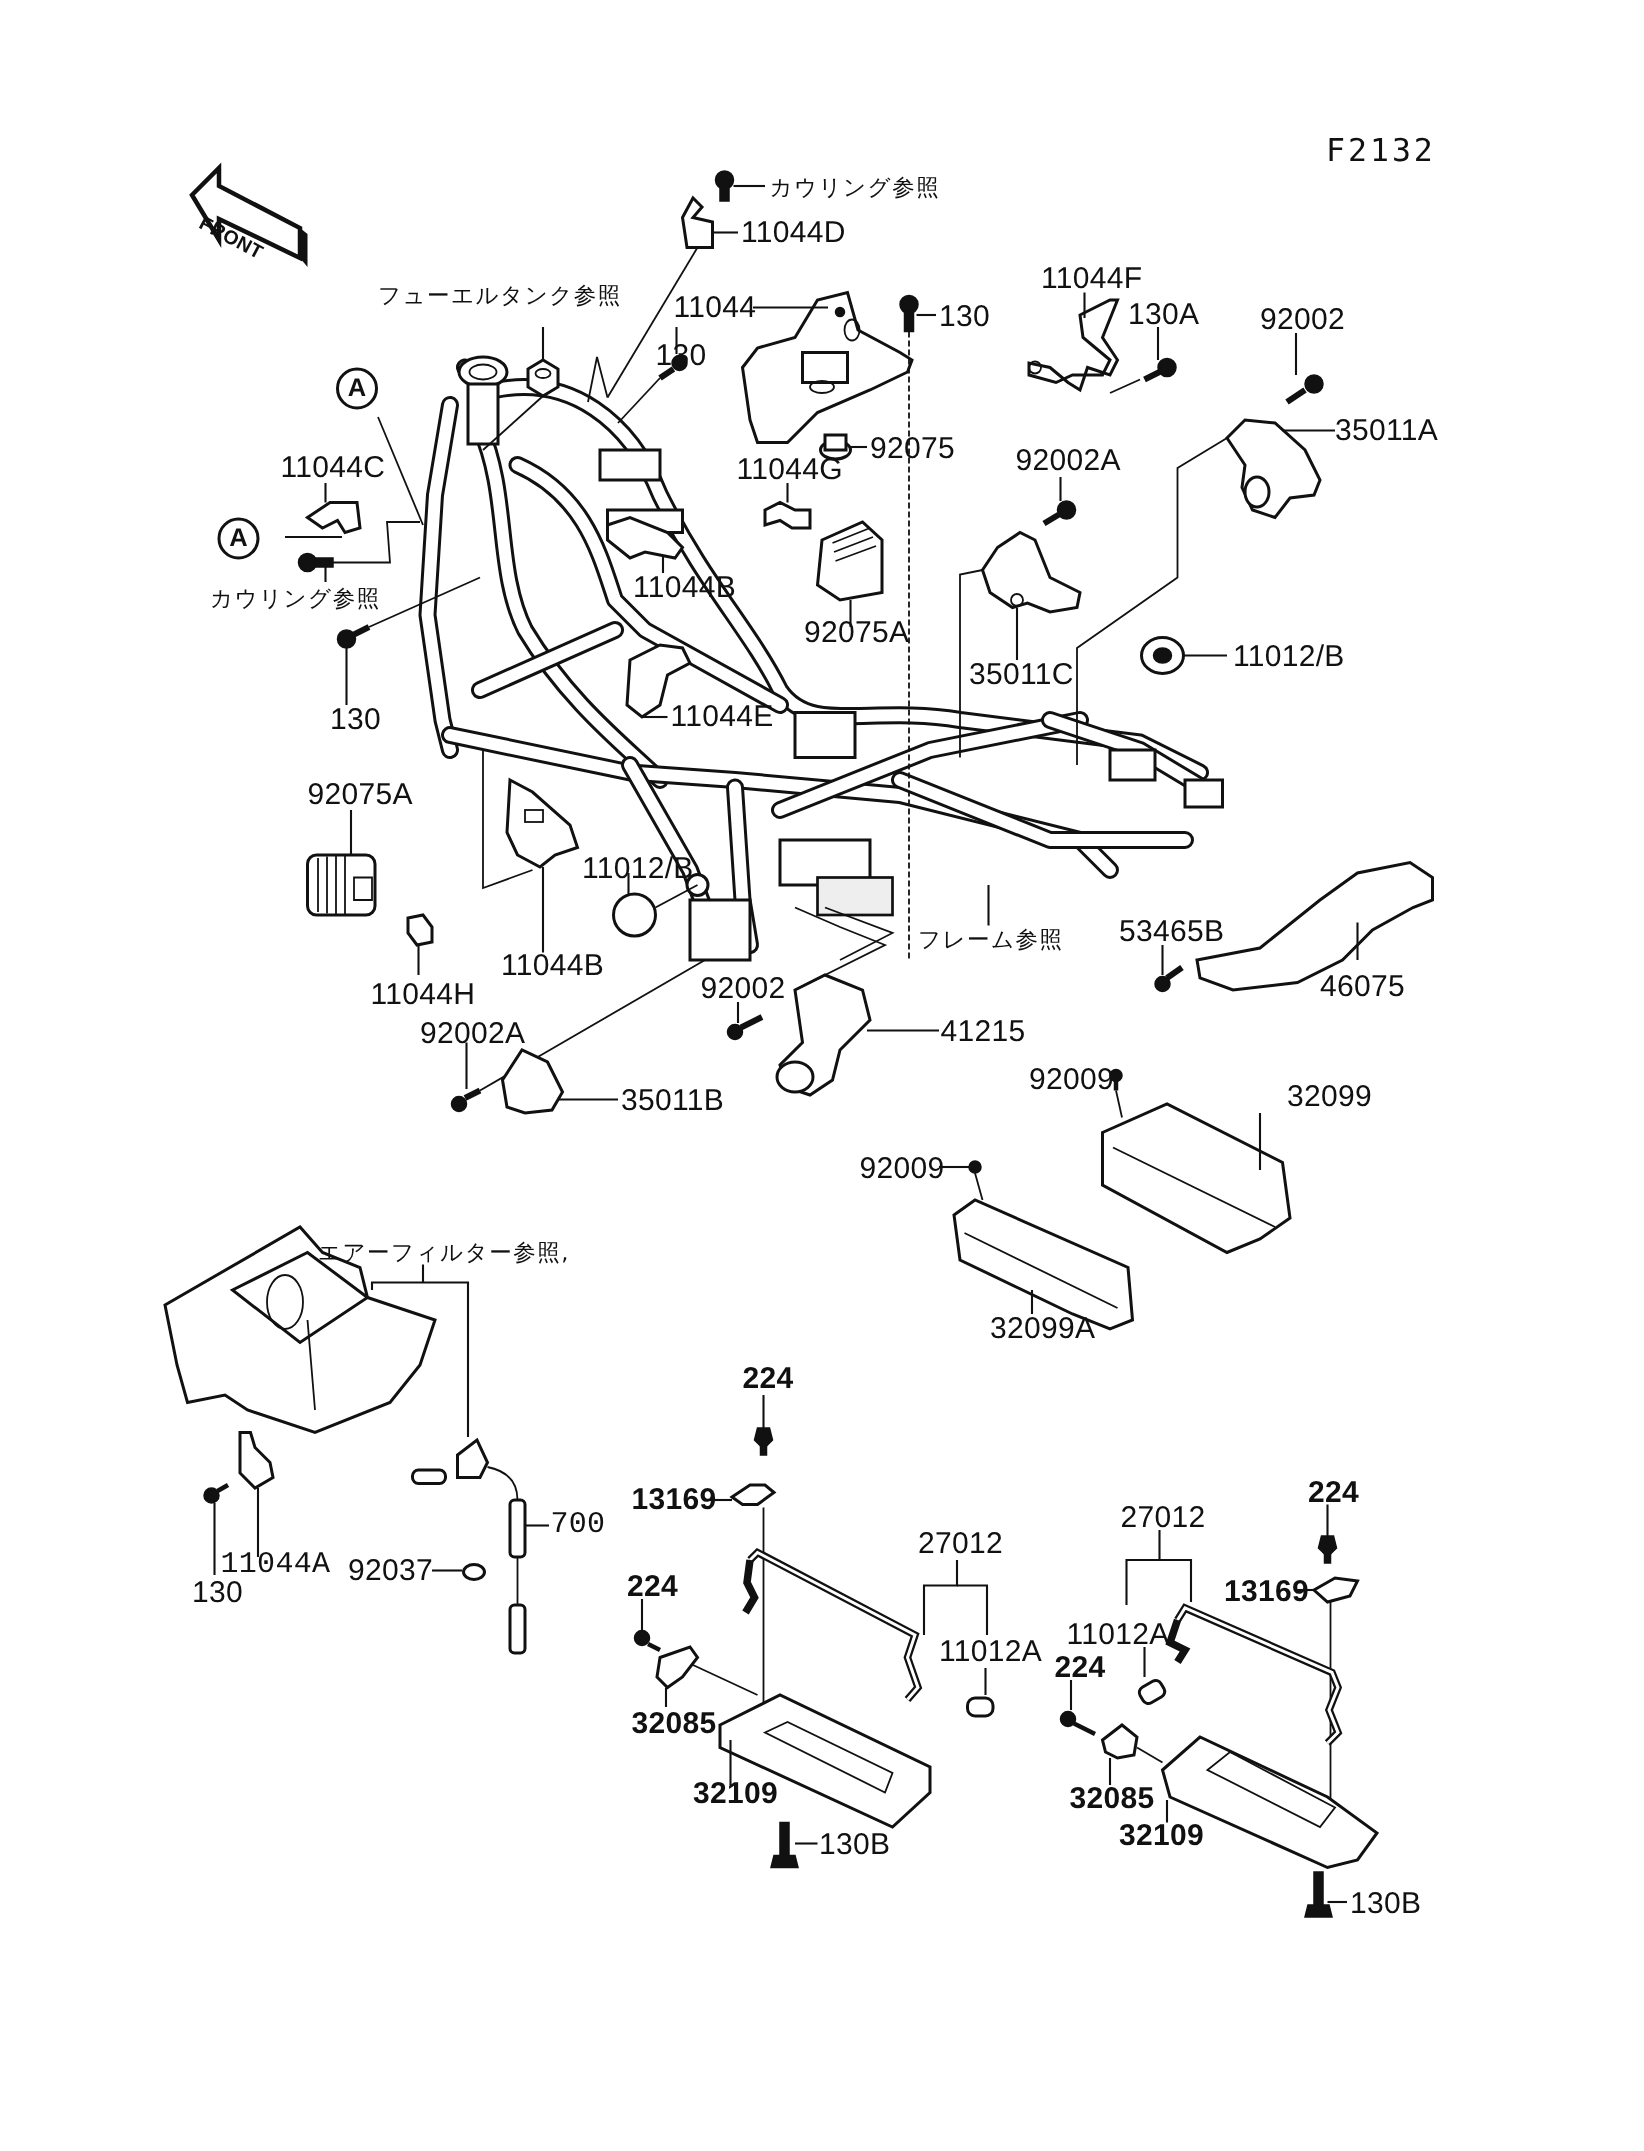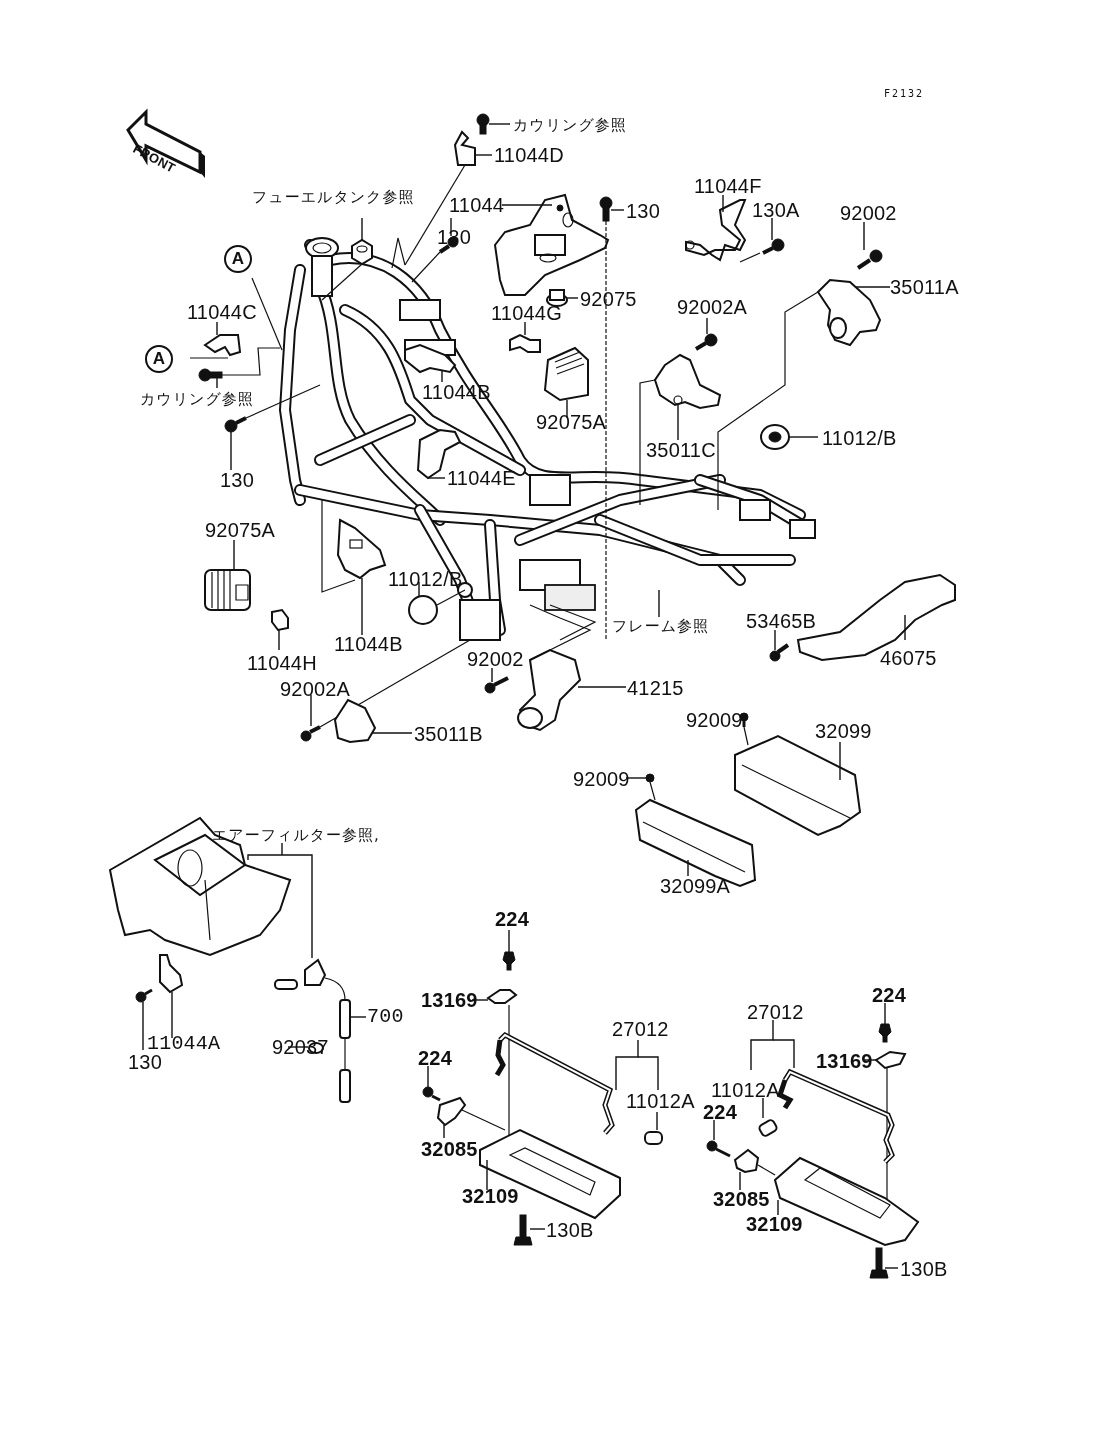--- a/index.html
+++ b/index.html
@@ -2,21 +2,21 @@
 <html><head>
 <meta charset="utf-8">
 <style>
   html, body { margin: 0; padding: 0; background: #ffffff; }
   body { width: 1096px; height: 1434px; position: relative; overflow: hidden;
          font-family: "Liberation Sans", sans-serif; color: #111; }
   #canvas { position: absolute; left: 0; top: 0; width: 1096px; height: 1434px; }
   .lbl { position: absolute; font-family: "Liberation Sans", sans-serif; font-size: 20px;
          line-height: 18px; white-space: nowrap; color: #111; letter-spacing: 0.2px; }
   .jp { font-family: "DejaVu Sans", sans-serif; font-size: 15px; letter-spacing: 1px; }
-  .code { position: absolute; font-family: "DejaVu Sans Mono", monospace; font-size: 10px; letter-spacing: 2px; }
+  .code { position: absolute; font-family: "DejaVu Sans Mono", monospace; font-size: 21px; letter-spacing: 2px; }
   .circ { position: absolute; width: 24px; height: 24px; border: 2px solid #111; border-radius: 50%;
           font-family: "Liberation Sans", sans-serif; font-weight: bold; font-size: 17px;
           text-align: center; line-height: 24px; }
   svg .part { fill: #fff; stroke: #111; stroke-width: 2; }
   svg .thin { fill: none; stroke: #111; stroke-width: 1.2; }
   svg .lead { fill: none; stroke: #111; stroke-width: 1.4; }
   svg .tube { fill: none; stroke: #111; stroke-width: 12; stroke-linecap: round; stroke-linejoin: round; }
   svg .tubein { fill: none; stroke: #fff; stroke-width: 8; stroke-linecap: round; stroke-linejoin: round; }
   svg .blk { fill: #111; stroke: #111; stroke-width: 1; }
   svg .grey { fill: #eee; stroke: #111; stroke-width: 1.8; }
@@ -439,26 +439,26 @@
 <div class="lbl" style="left:388px;top:570px;">11012/B</div>
 <div class="lbl" style="left:334px;top:635px;">11044B</div>
 <div class="lbl" style="left:247px;top:654px;">11044H</div>
 <div class="lbl" style="left:467px;top:650px;">92002</div>
 <div class="lbl" style="left:746px;top:612px;">53465B</div>
 <div class="lbl" style="left:880px;top:649px;text-align:center;">46075</div>
 <div class="lbl" style="left:627px;top:679px;">41215</div>
 <div class="lbl" style="left:280px;top:680px;">92002A</div>
 <div class="lbl" style="left:414px;top:725px;">35011B</div>
 <div class="lbl" style="left:686px;top:711px;">92009</div>
-<div class="lbl" style="left:815px;top:722px;">32099</div>
+<div class="lbl" style="left:858px;top:722px;">32099</div>
 <div class="lbl" style="left:573px;top:770px;">92009</div>
 <div class="lbl" style="left:660px;top:877px;">32099A</div>
 <div class="lbl" style="left:147px;top:1035px;font-family:Liberation Mono, monospace;">11044A</div>
 <div class="lbl" style="left:128px;top:1053px;">130</div>
-<div class="lbl" style="left:232px;top:1038px;margin-left:40px;">92037</div>
+<div class="lbl" style="left:232px;top:1038px;">92037</div>
 <div class="lbl" style="left:367px;top:1008px;font-family:Liberation Mono, monospace;">700</div>
 <div class="lbl" style="left:495px;top:910px;font-weight:bold;">224</div>
 <div class="lbl" style="left:421px;top:991px;font-weight:bold;">13169</div>
 <div class="lbl" style="left:612px;top:1020px;">27012</div>
 <div class="lbl" style="left:418px;top:1049px;font-weight:bold;">224</div>
 <div class="lbl" style="left:626px;top:1092px;">11012A</div>
 <div class="lbl" style="left:421px;top:1140px;font-weight:bold;">32085</div>
 <div class="lbl" style="left:462px;top:1187px;font-weight:bold;">32109</div>
 <div class="lbl" style="left:546px;top:1221px;">130B</div>
 <div class="lbl" style="left:747px;top:1003px;">27012</div>

